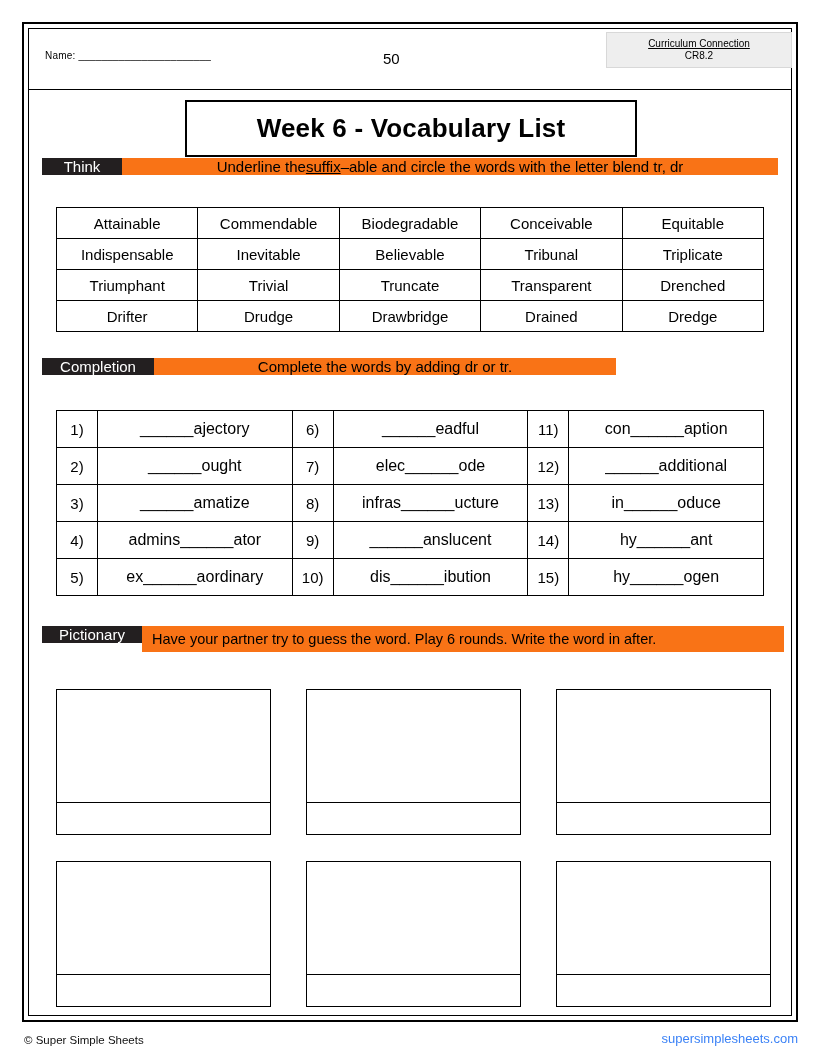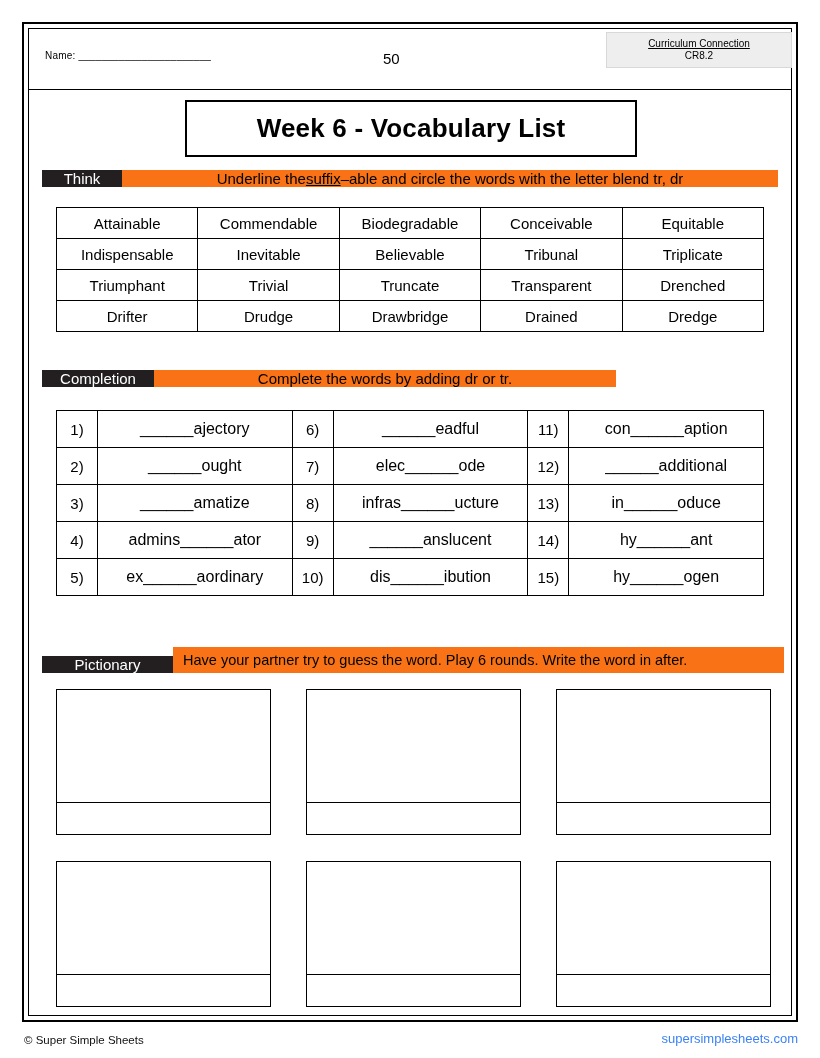--- a/index.html
+++ b/index.html
@@ -117,21 +117,21 @@
     font-size: 26px;
     font-weight: bold;
     letter-spacing: 0.2px;
   }
 
   
   .bar {
     position: absolute;
     height: 29px;
     display: flex;
-    align-items: flex-end;
+    align-items: flex-start;
     border-radius: 13px;
   }
   .bar .tag {
     background: #231f20;
     color: #fff;
     font-size: 15px;
     display: flex;
     align-items: center;
     justify-content: center;
     padding: 0 14px;
@@ -151,21 +151,21 @@
 
   #think-bar { left: 14px; top: 130px; width: 736px; }
   #think-bar .tag { width: 80px; }
 
   #completion-bar { left: 14px; top: 330px; width: 574px; }
   #completion-bar .tag { width: 112px; }
 
   #pictionary-bar {
     left: 14px; top: 598px; width: 742px; height: 47px;
   }
-  #pictionary-bar .tag { width: 131px; }
+  #pictionary-bar .tag { width: 100px; }
   #pictionary-bar .desc {
     justify-content: flex-start;
     flex-direction: column;
     align-items: flex-start;
     padding: 3px 10px;
     font-size: 14.5px;
     line-height: 20px;
   }
 
   

